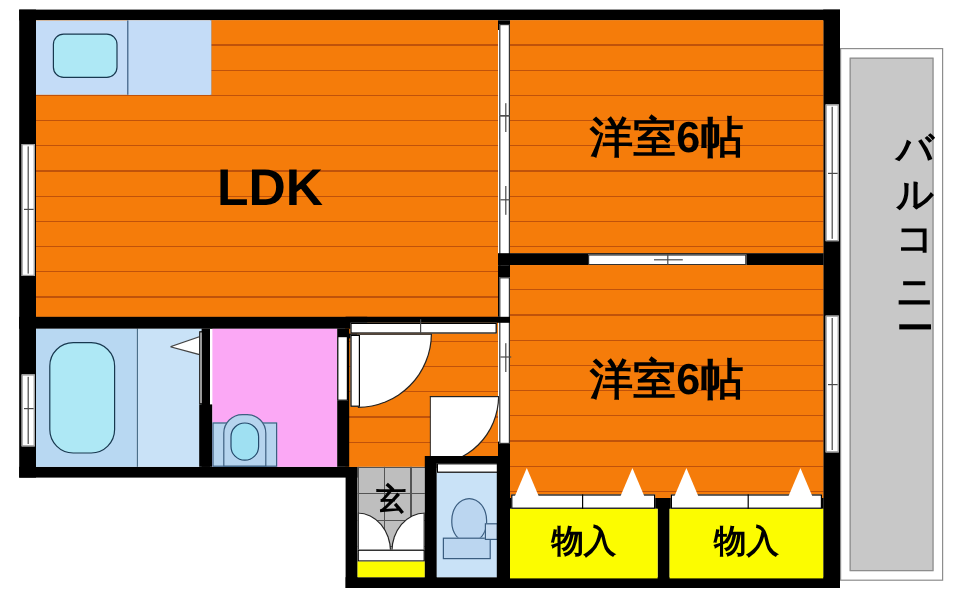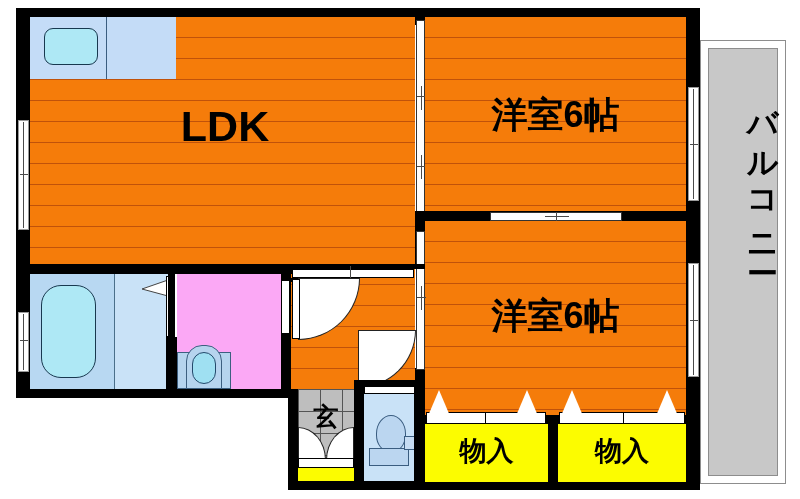--- a/index.html
+++ b/index.html
@@ -73,20 +73,21 @@
     position: absolute;
     color: #000;
     font-weight: bold;
     letter-spacing: 0px;
     white-space: nowrap;
     line-height: 1.05;
     text-align: center;
   }
   .label-ldk {
     font-size: 43px;
+    margin-top: 31px;
   }
   .label-room {
     font-size: 36px;
   }
   .label-closet {
     font-size: 27px;
   }
   .label-genkan {
     font-size: 25px;
   }

